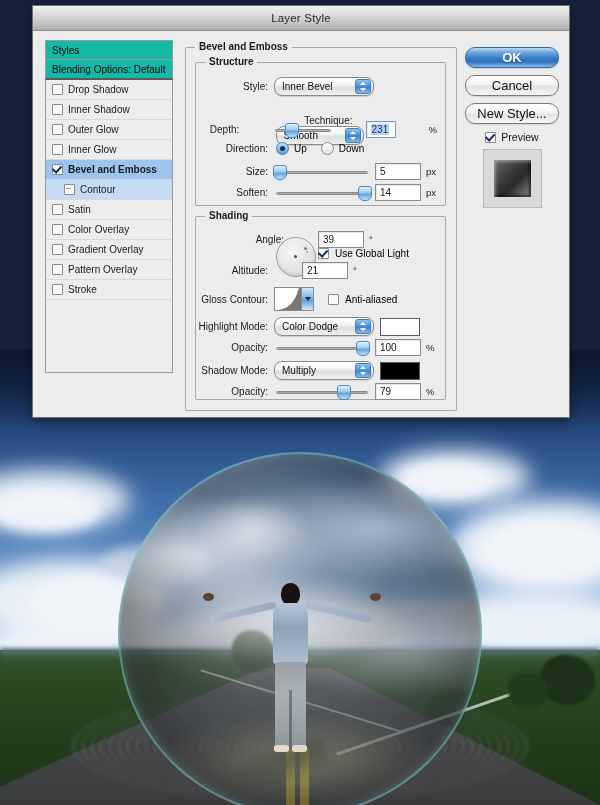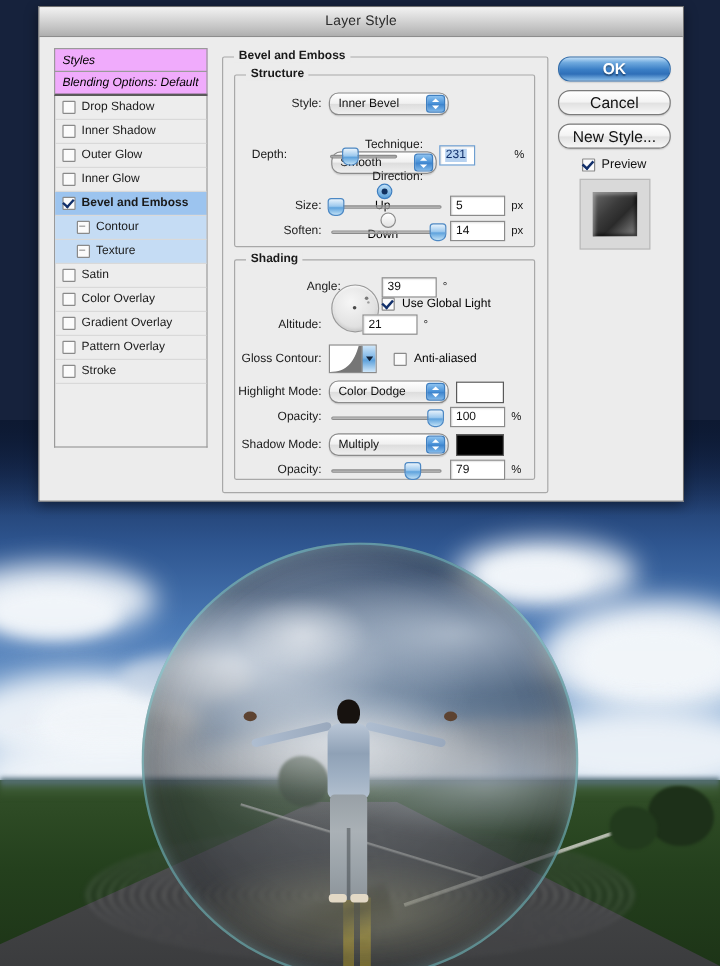--- a/index.html
+++ b/index.html
@@ -124,21 +124,21 @@
     height:24px;
     background:linear-gradient(180deg,#f2f2f2 0%,#d5d5d5 45%,#bfbfbf 78%,#aeaeae 100%);
     border-bottom:1px solid #8d8d8d;
     display:flex;align-items:center;justify-content:center;
   }
   .titlebar .title{font-size:11.5px;color:#2a2a2a;letter-spacing:.2px;}
   .dlg-body{position:relative;height:386px;padding:0;background:#ececec;}
 
   
   .styles-col{position:absolute;left:12px;top:9px;width:128px;}
-  .lbox{border:1px solid #9a9a9a;background:#f0abfc;font-style:italic;}
+  .lbox{border:1px solid #9a9a9a;background:#14b8a6;}
   .lbox.hdr{height:18px;display:flex;align-items:center;padding-left:6px;}
   .lbox.hdr2{height:18px;display:flex;align-items:center;padding-left:6px;border-top:none;border-bottom:2px solid #5a5a5a;}
   .list{border:1px solid #9a9a9a;border-top:none;background:#ededed;height:292px;}
   .row{height:19px;display:flex;align-items:center;padding-left:6px;border-bottom:1px solid #d9d9d9;}
   .row.sel{background:#9cc4ef;}
   .row.sub{background:#c5dcf4;padding-left:18px;}
   .row .lab{margin-left:5px;font-size:10px;color:#1a1a1a;}
   .row.sel .lab{font-weight:bold;}
   .ck{
     width:9px;height:9px;border:1px solid #8a8a8a;background:#fbfbfb;border-radius:1px;
@@ -358,24 +358,20 @@
             <span class="lab">Inner Glow</span>
           </div>
           <div class="row sel">
             <span class="ck on"></span>
             <span class="lab">Bevel and Emboss</span>
           </div>
           <div class="row sub">
             <span class="ck dash"></span>
             <span class="lab">Contour</span>
           </div>
-          <div class="row sub">
-            <span class="ck dash"></span>
-            <span class="lab">Texture</span>
-          </div>
           <div class="row">
             <span class="ck"></span>
             <span class="lab">Satin</span>
           </div>
           <div class="row">
             <span class="ck"></span>
             <span class="lab">Color Overlay</span>
           </div>
           <div class="row">
             <span class="ck"></span>
@@ -419,21 +415,21 @@
           <div class="sl" style="width:92px;margin-left:8px;">
             <div class="track"></div>
             <div class="thumb" id="th-depth" style="left: 29%;"></div>
           </div>
           <div class="tf selected" style="width:40px;margin-left:7px;">
             <span>231</span>
           </div>
           <span class="unit">%</span>
         </div>
 
-        <div class="ctl" style="left:0;top:79px;width:241px;flex-direction:column;">
+        <div class="ctl" style="left:0;top:79px;width:241px;">
           <span class="lbl" style="width:72px;">Direction:</span>
           <span class="rb on" style="margin-left:8px;"></span>
           <span style="margin-left:5px;font-size:10px;">Up</span>
           <span class="rb" style="margin-left:14px;"></span>
           <span style="margin-left:5px;font-size:10px;">Down</span>
         </div>
 
         <div class="ctl" style="left:0;top:100px;width:241px;">
           <span class="lbl" style="width:72px;">Size:</span>
           <div class="sl" style="width:92px;margin-left:8px;">

